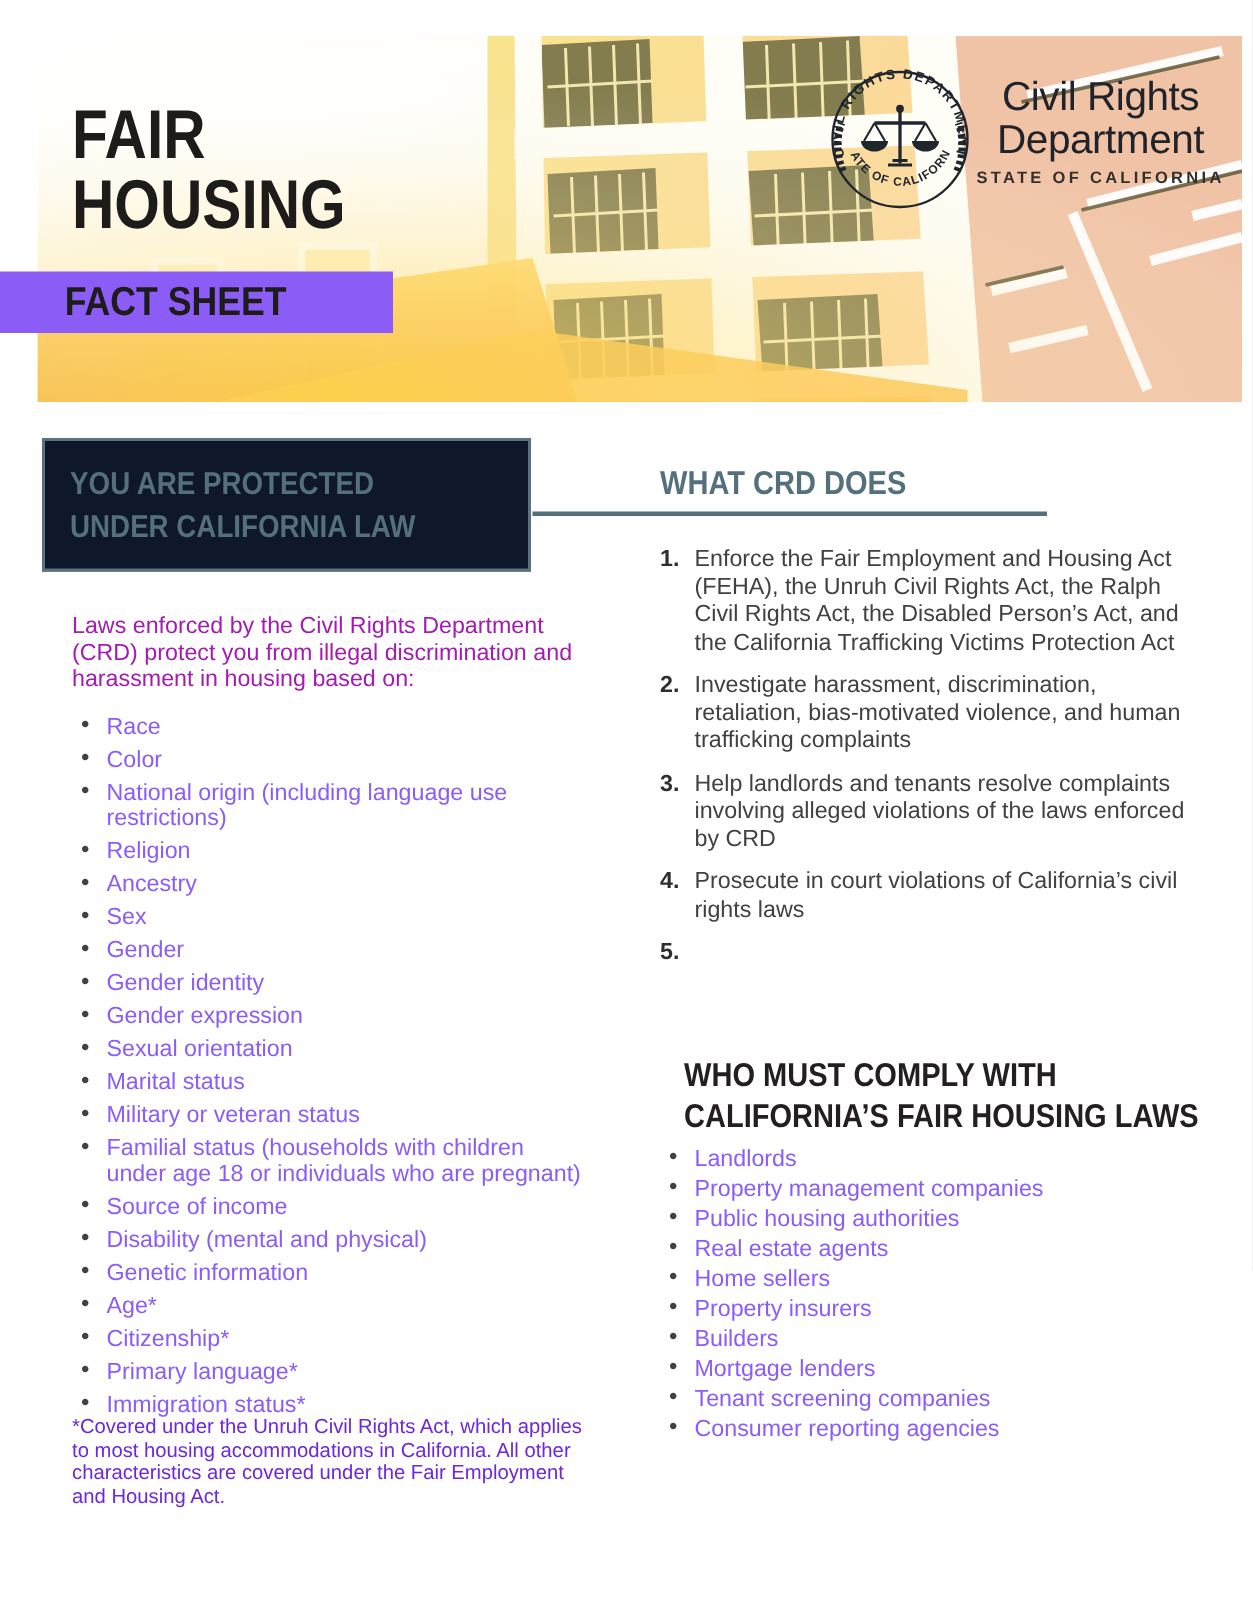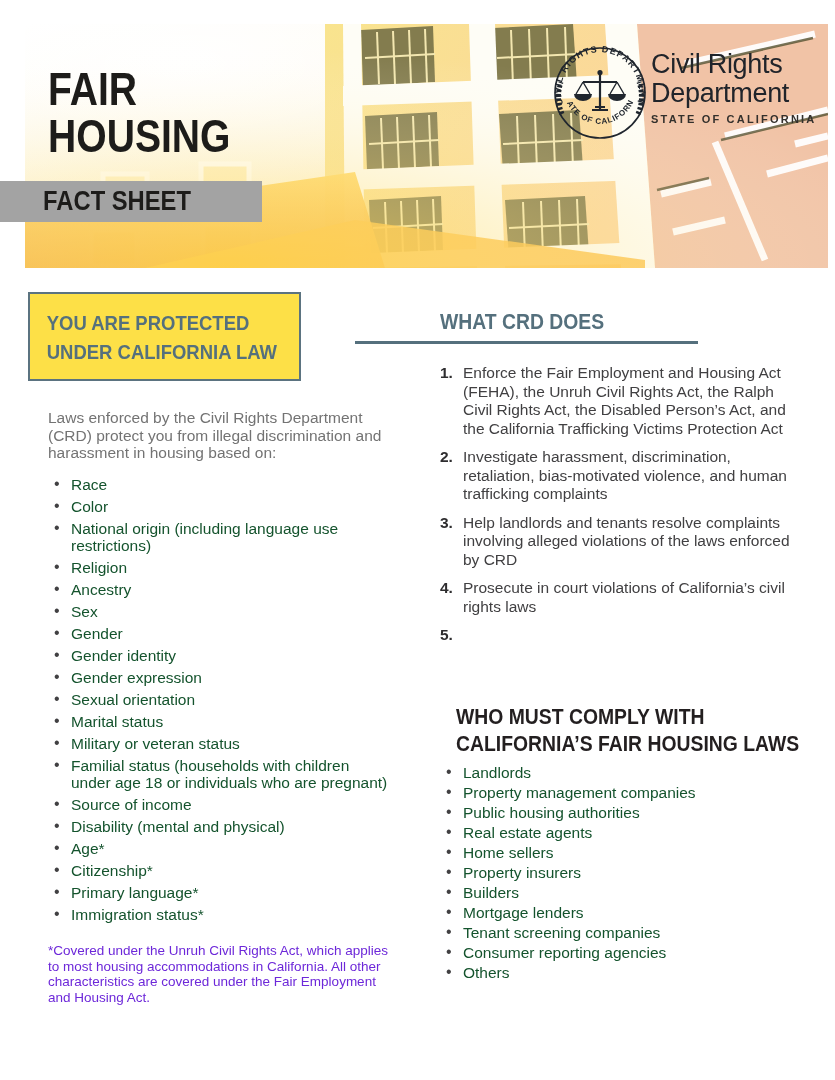--- a/index.html
+++ b/index.html
@@ -15,51 +15,51 @@
   .hero svg { display:block; width:803px; height:244px; }
 
   .doc-title {
     position:absolute; left:48px; top:66px;
     font-size:46px; font-weight:bold; color:#1d1c1a;
     line-height:47px; letter-spacing:0px;
     transform:scaleX(0.85); transform-origin:left top;
   }
   .fact-banner {
     position:absolute; left:0; top:181px; width:262px; height:41px;
-    background:#a3a3a3; display:flex; align-items:center;
+    background:#8b5cf6; display:flex; align-items:center;
   }
   .fact-banner-label {
     padding-left:49px; font-size:27px; font-weight:bold; color:#1d1c1a;
     transform:scaleX(0.88); transform-origin:left center; white-space:nowrap;
   }
-  .brand { position:absolute; left:651px; top:50px; }
+  .brand { position:absolute; left:651px; top:50px;text-align:center; }
   .brand-name { font-size:27px; line-height:29px; color:#20242a; font-weight:500; letter-spacing:-0.3px; }
   .brand-tagline { margin-top:5px; font-size:11px; font-weight:bold; letter-spacing:2.2px; color:#33302c; }
 
   
   .protect-box {
-    position:absolute; left:28px; top:292px; width:273px; height:89px;
-    border:2.5px solid #5b7380; background:#fde047;
+    position:absolute; left:28px; top:292px; width:326px; height:89px;
+    border:2.5px solid #5b7380; background:#0f172a;
     display:flex; flex-direction:column; justify-content:center;
   }
   .protect-box-title {
     padding-left:19px; font-size:21px; font-weight:bold; color:#55707d;
     line-height:29px; transform:scaleX(0.88); transform-origin:left center; white-space:nowrap;
   }
   .connector-rule {
     position:absolute; left:355px; top:341px; width:343px; height:2.5px; background:#55707d;
   }
   .intro {
     position:absolute; left:48px; top:409px; width:362px;
-    font-size:15.5px; line-height:17.5px; color:#737373;
+    font-size:15.5px; line-height:17.5px; color:#a21caf;
   }
   .bullet-list { list-style:none; }
   .bullet-list li {
     position:relative; padding-left:23px; margin-bottom:4.5px;
-    font-size:15.5px; line-height:17px; color:#14532d;
+    font-size:15.5px; line-height:17px; color:#8b5cf6;
   }
   .bullet-list li::before {
     content:"•"; position:absolute; left:6px; top:-1px; font-size:16px; color:#414042;
   }
   .protected-list { position:absolute; left:48px; top:476px; width:345px; }
   .protected-list li { margin-bottom:5px; }
   .footnote {
     position:absolute; left:48px; top:943px; width:352px;
     font-size:13.5px; line-height:15.5px; color:#6d28d9;
   }
@@ -304,20 +304,23 @@
       </li>
 
       <li>
         <span>Source of income</span>
       </li>
 
       <li>
         <span>Disability (mental and physical)</span>
       </li>
 
+      <li>
+        <span>Genetic information</span>
+      </li>
 
       <li>
         <span>Age*</span>
       </li>
 
       <li>
         <span>Citizenship*</span>
       </li>
 
       <li>
@@ -401,18 +404,15 @@
       </li>
 
       <li>
         <span>Tenant screening companies</span>
       </li>
 
       <li>
         <span>Consumer reporting agencies</span>
       </li>
 
-      <li>
-        <span>Others</span>
-      </li>
     </ul>
 
 </div>
 
 </body></html>

